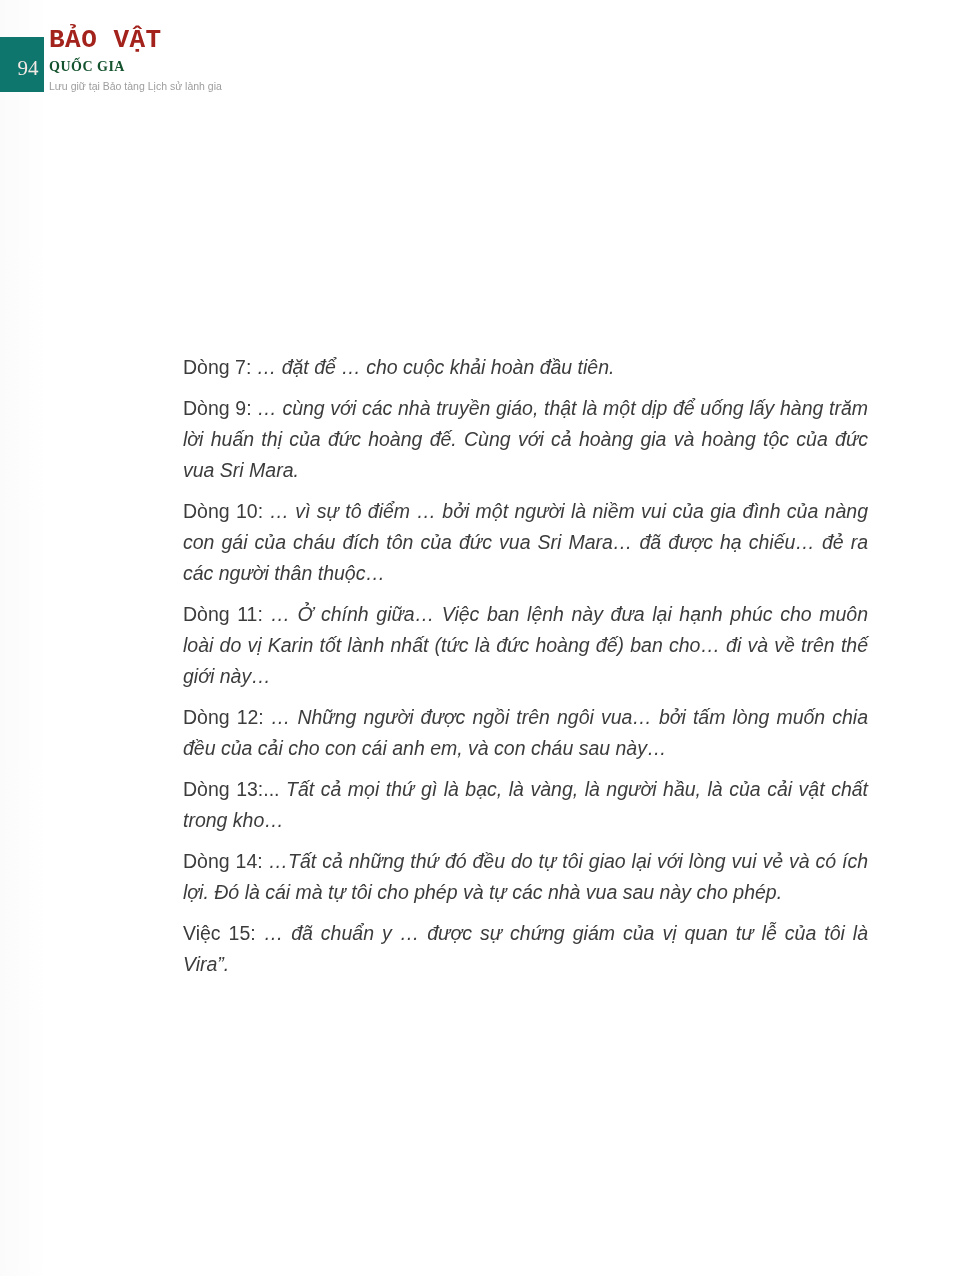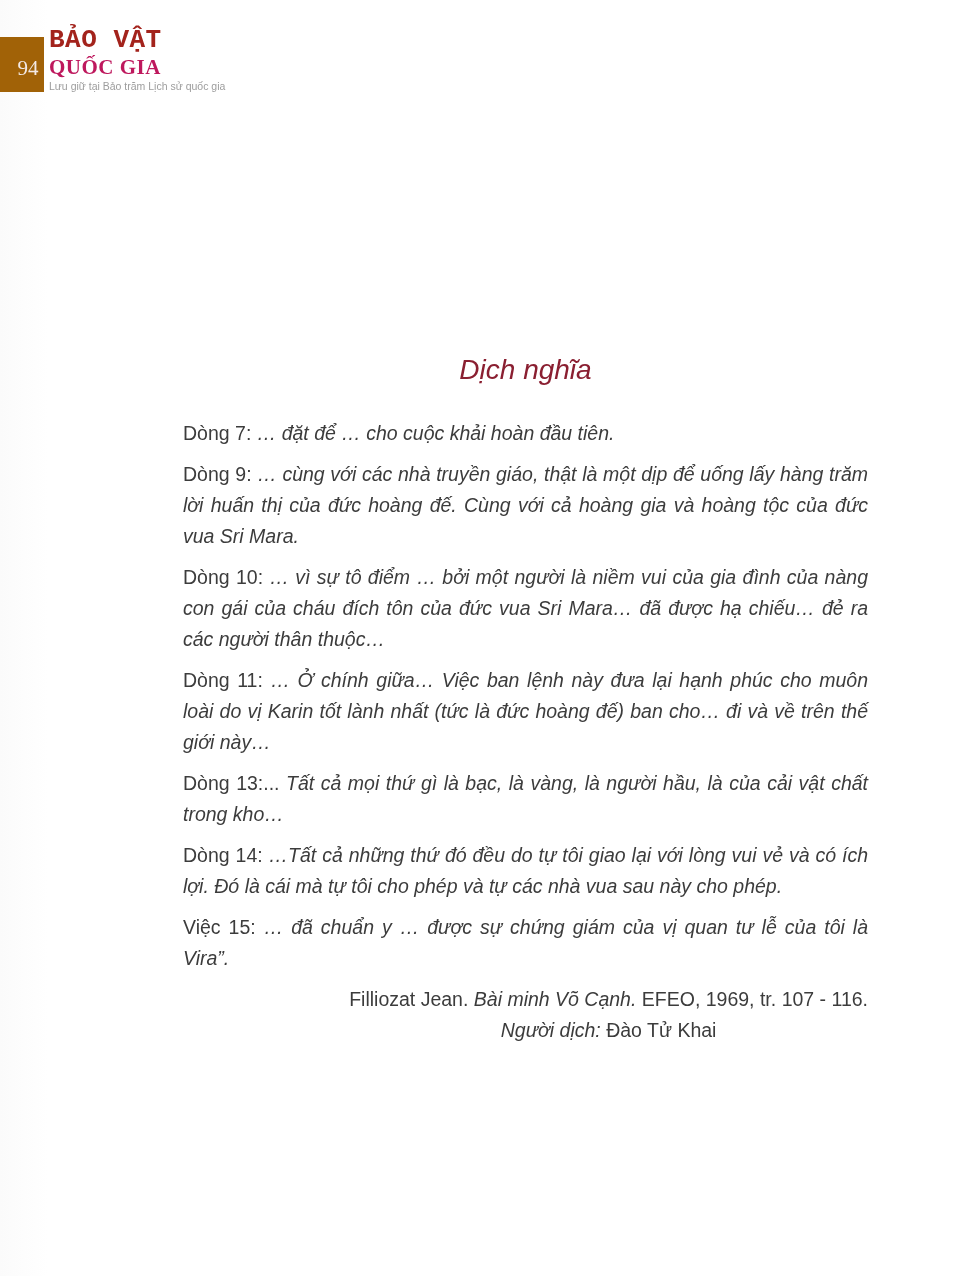--- a/index.html
+++ b/index.html
@@ -13,37 +13,37 @@
   .page-shade {
     position: absolute; left: 0; top: 0; bottom: 0; width: 48px;
     background: linear-gradient(to right, #fbfbfb, #ffffff);
     pointer-events: none;
   }
 
   
   .page-badge {
     position: absolute; left: 0; top: 37px;
     width: 44px; height: 55px;
-    background: #a16207;
+    background: #0f766e;
     color: #f3e9e4;
     font-family: "Liberation Serif", serif;
     font-size: 21px;
     display: flex; align-items: center; justify-content: center;
     box-sizing: border-box; padding-left: 12px; padding-top: 8px;
   }
   .logo { position: absolute; left: 49px; top: 24px; }
   .logo-line1 {
     font-family: Liberation Mono, monospace; font-weight: 700;
     font-size: 26px; line-height: 32px; letter-spacing: 0.5px;
     color: #a3231c;
   }
   .logo-line2 {
     font-family: "Liberation Serif", serif; font-weight: 700;
-    font-size: 21px; line-height: 22px; letter-spacing: 0.5px;
-    color: #be185d;
+    font-size: 14px; line-height: 22px; letter-spacing: 0.5px;
+    color: #14532d;
   }
   .logo-sub {
     font-size: 10.5px; line-height: 13px; margin-top: 2px;
     color: #9d9d9d;
   }
 
   
   .content {
     position: absolute; left: 183px; top: 352px; width: 685px;
     color: #3c3c3c;
@@ -76,50 +76,39 @@
 <div class="page">
   <div class="page-shade"></div>
 
   <header>
     <div class="page-badge">
       <span>94</span>
     </div>
     <div class="logo">
       <div class="logo-line1">BẢO VẬT</div>
       <div class="logo-line2">QUỐC GIA</div>
-      <div class="logo-sub">Lưu giữ tại Bảo trăm Lịch sử quốc gia</div>
+      <div class="logo-sub">Lưu giữ tại Bảo tàng Lịch sử lành gia</div>
     </div>
   </header>
 
   <main class="content">
-    <h1 class="section-title">Dịch nghĩa</h1>
 
 
 
     <p class="para"><span class="lbl">Dòng 7: </span><span class="txt">… đặt để … cho cuộc khải hoàn đầu tiên.</span></p>
 
 
     <p class="para"><span class="lbl">Dòng 9: </span><span class="txt">… cùng với các nhà truyền giáo, thật là một dịp để uống lấy hàng trăm lời huấn thị của đức hoàng đế. Cùng với cả hoàng gia và hoàng tộc của đức vua Sri Mara.</span></p>
 
     <p class="para"><span class="lbl">Dòng 10: </span><span class="txt">… vì sự tô điểm … bởi một người là niềm vui của gia đình của nàng con gái của cháu đích tôn của đức vua Sri Mara… đã được hạ chiếu… đẻ ra các người thân thuộc…</span></p>
 
     <p class="para"><span class="lbl">Dòng 11: </span><span class="txt">… Ở chính giữa… Việc ban lệnh này đưa lại hạnh phúc cho muôn loài do vị Karin tốt lành nhất (tức là đức hoàng đế) ban cho… đi và về trên thế giới này…</span></p>
 
+    <p class="para"><span class="lbl">Dòng 12: </span><span class="txt">… Những người được ngồi trên ngôi vua… bởi tấm lòng muốn chia đều của cải cho con cái anh em, và con cháu sau này…</span></p>
 
     <p class="para"><span class="lbl">Dòng 13:... </span><span class="txt">Tất cả mọi thứ gì là bạc, là vàng, là người hầu, là của cải vật chất trong kho…</span></p>
 
     <p class="para"><span class="lbl">Dòng 14: </span><span class="txt">…Tất cả những thứ đó đều do tự tôi giao lại với lòng vui vẻ và có ích lợi. Đó là cái mà tự tôi cho phép và tự các nhà vua sau này cho phép.</span></p>
 
     <p class="para"><span class="lbl">Việc 15: </span><span class="txt">… đã chuẩn y … được sự chứng giám của vị quan tư lễ của tôi là Vira”.</span></p>
 
-    <div class="citation">
-      <p class="cite-line1">
-        <span>Filliozat Jean.</span>
-        <span class="it">Bài minh Võ Cạnh.</span>
-        <span>EFEO, 1969,  tr. 107 - 116.</span>
-      </p>
-      <p class="cite-line2">
-        <span class="it">Người dịch:</span>
-        <span>Đào Tử Khai</span>
-      </p>
-    </div>
   </main>
 </div>
 
 </body></html>

